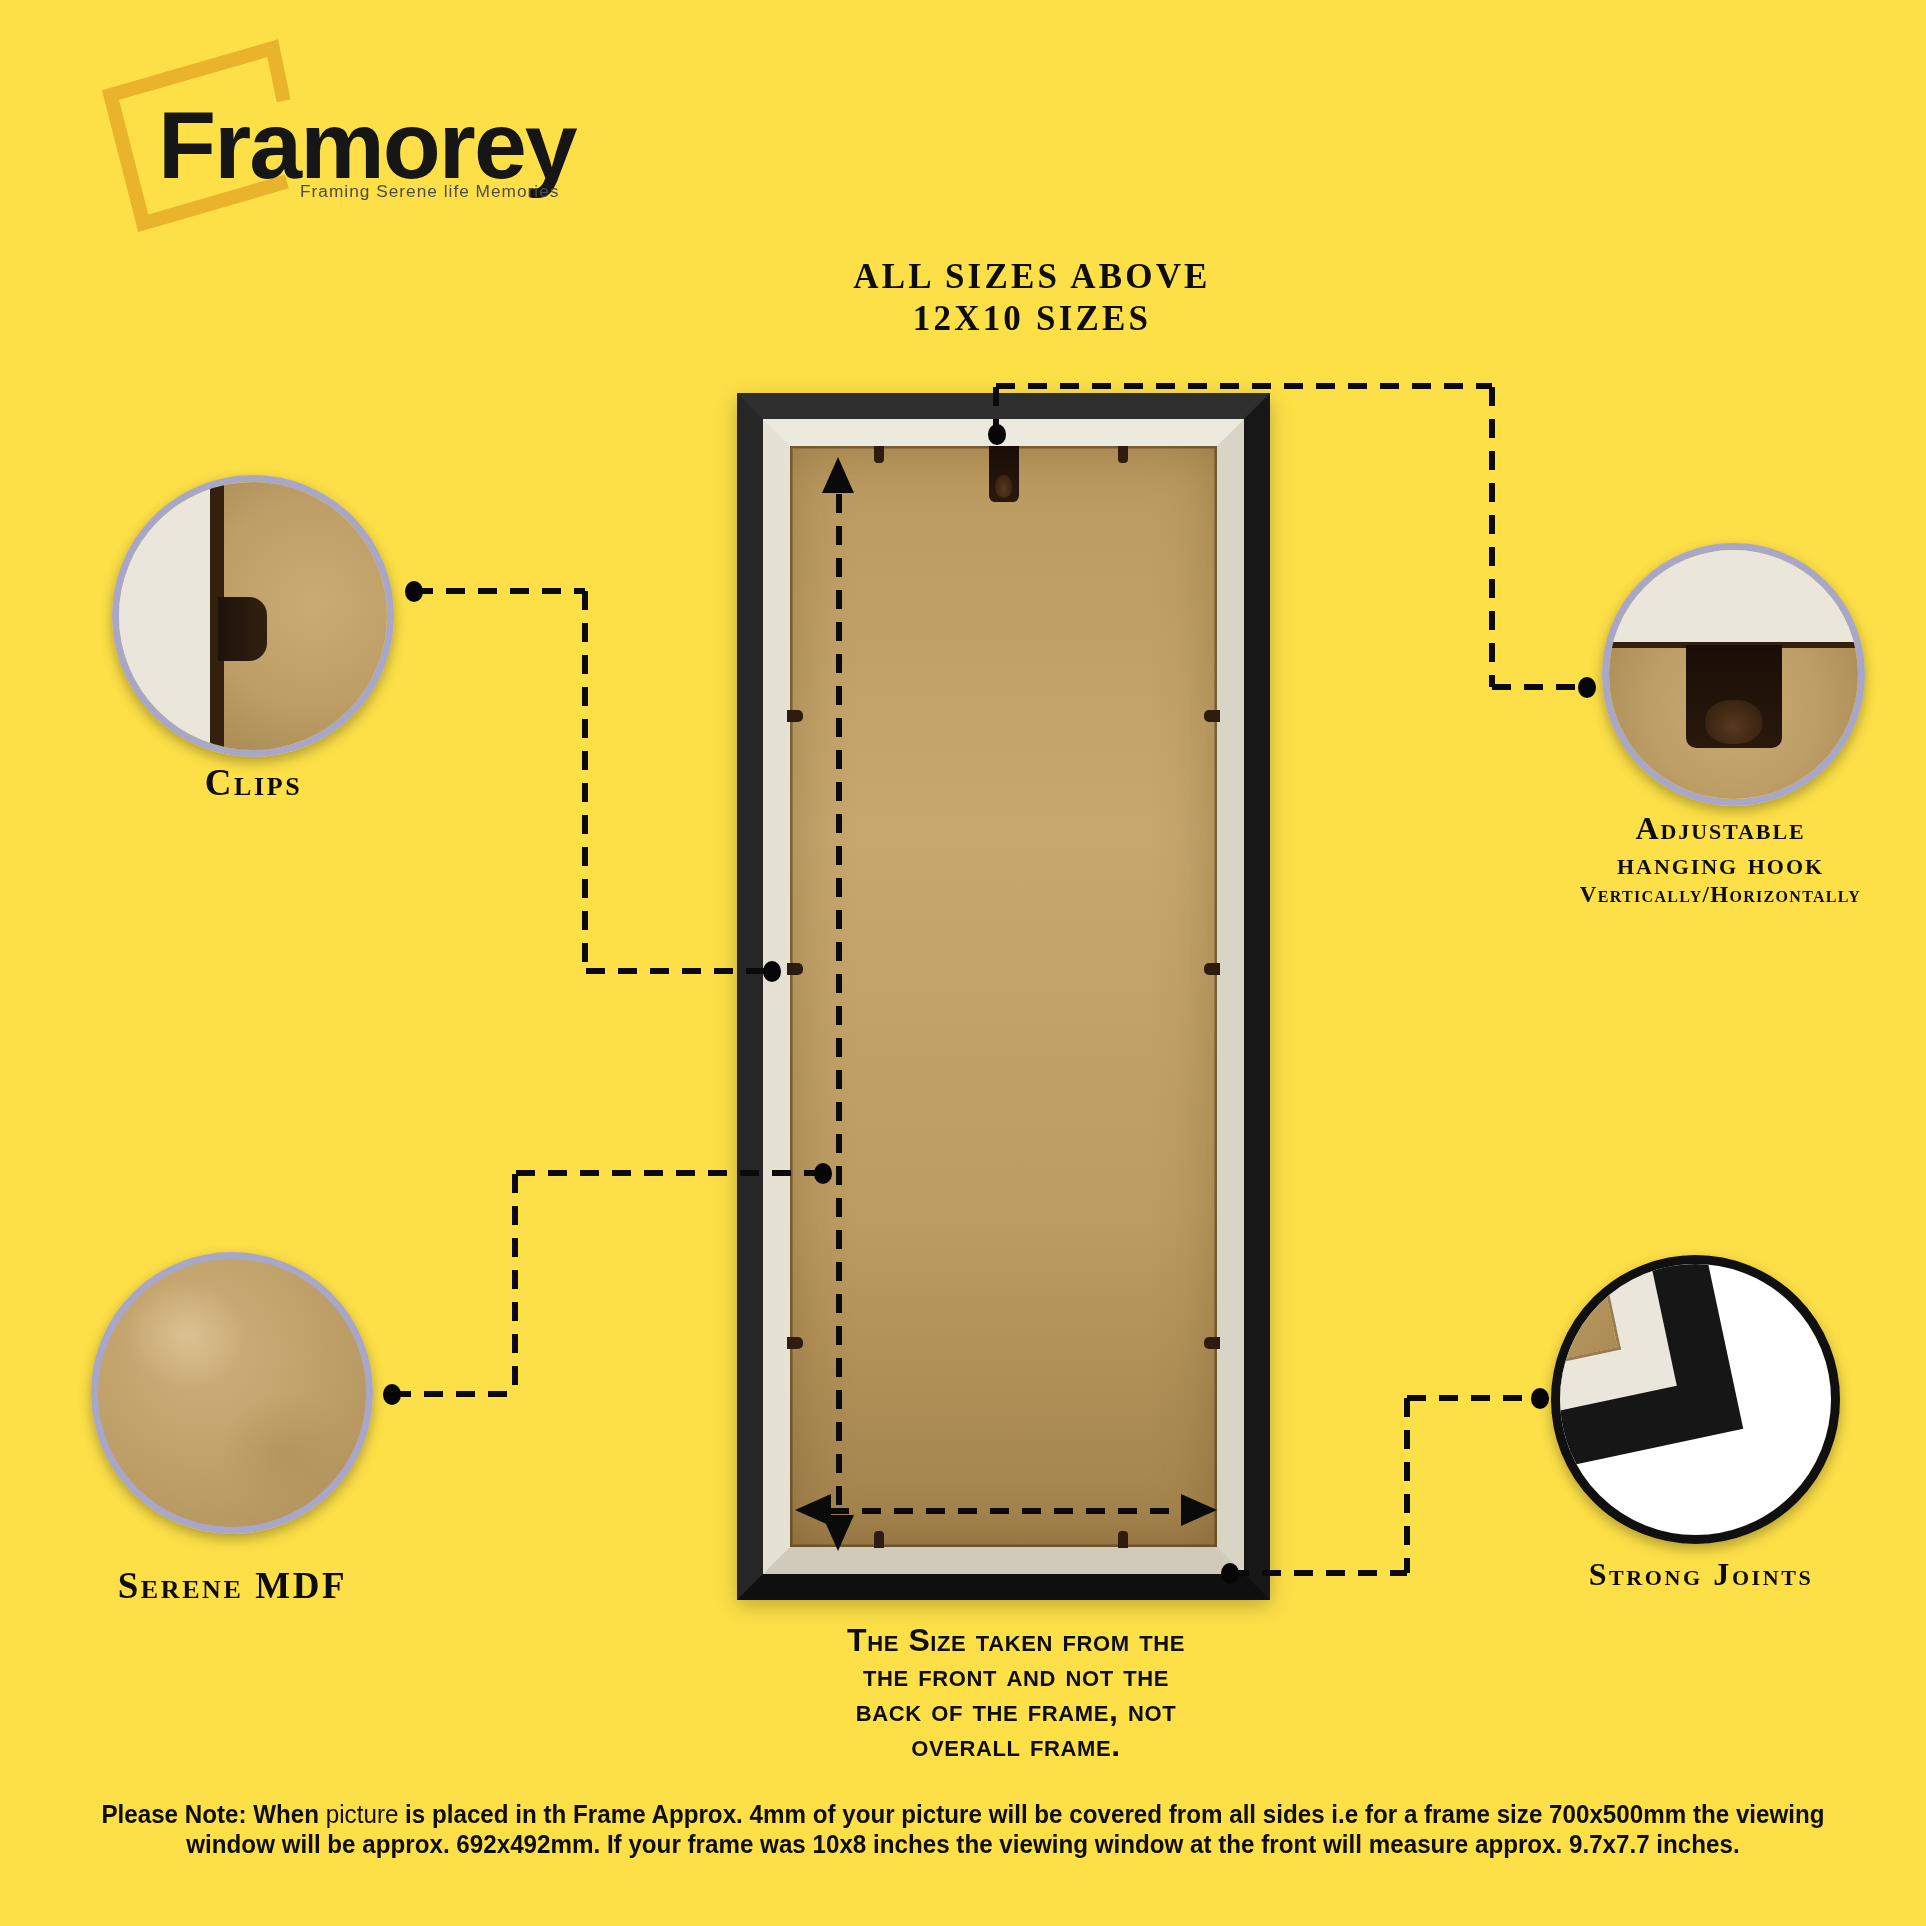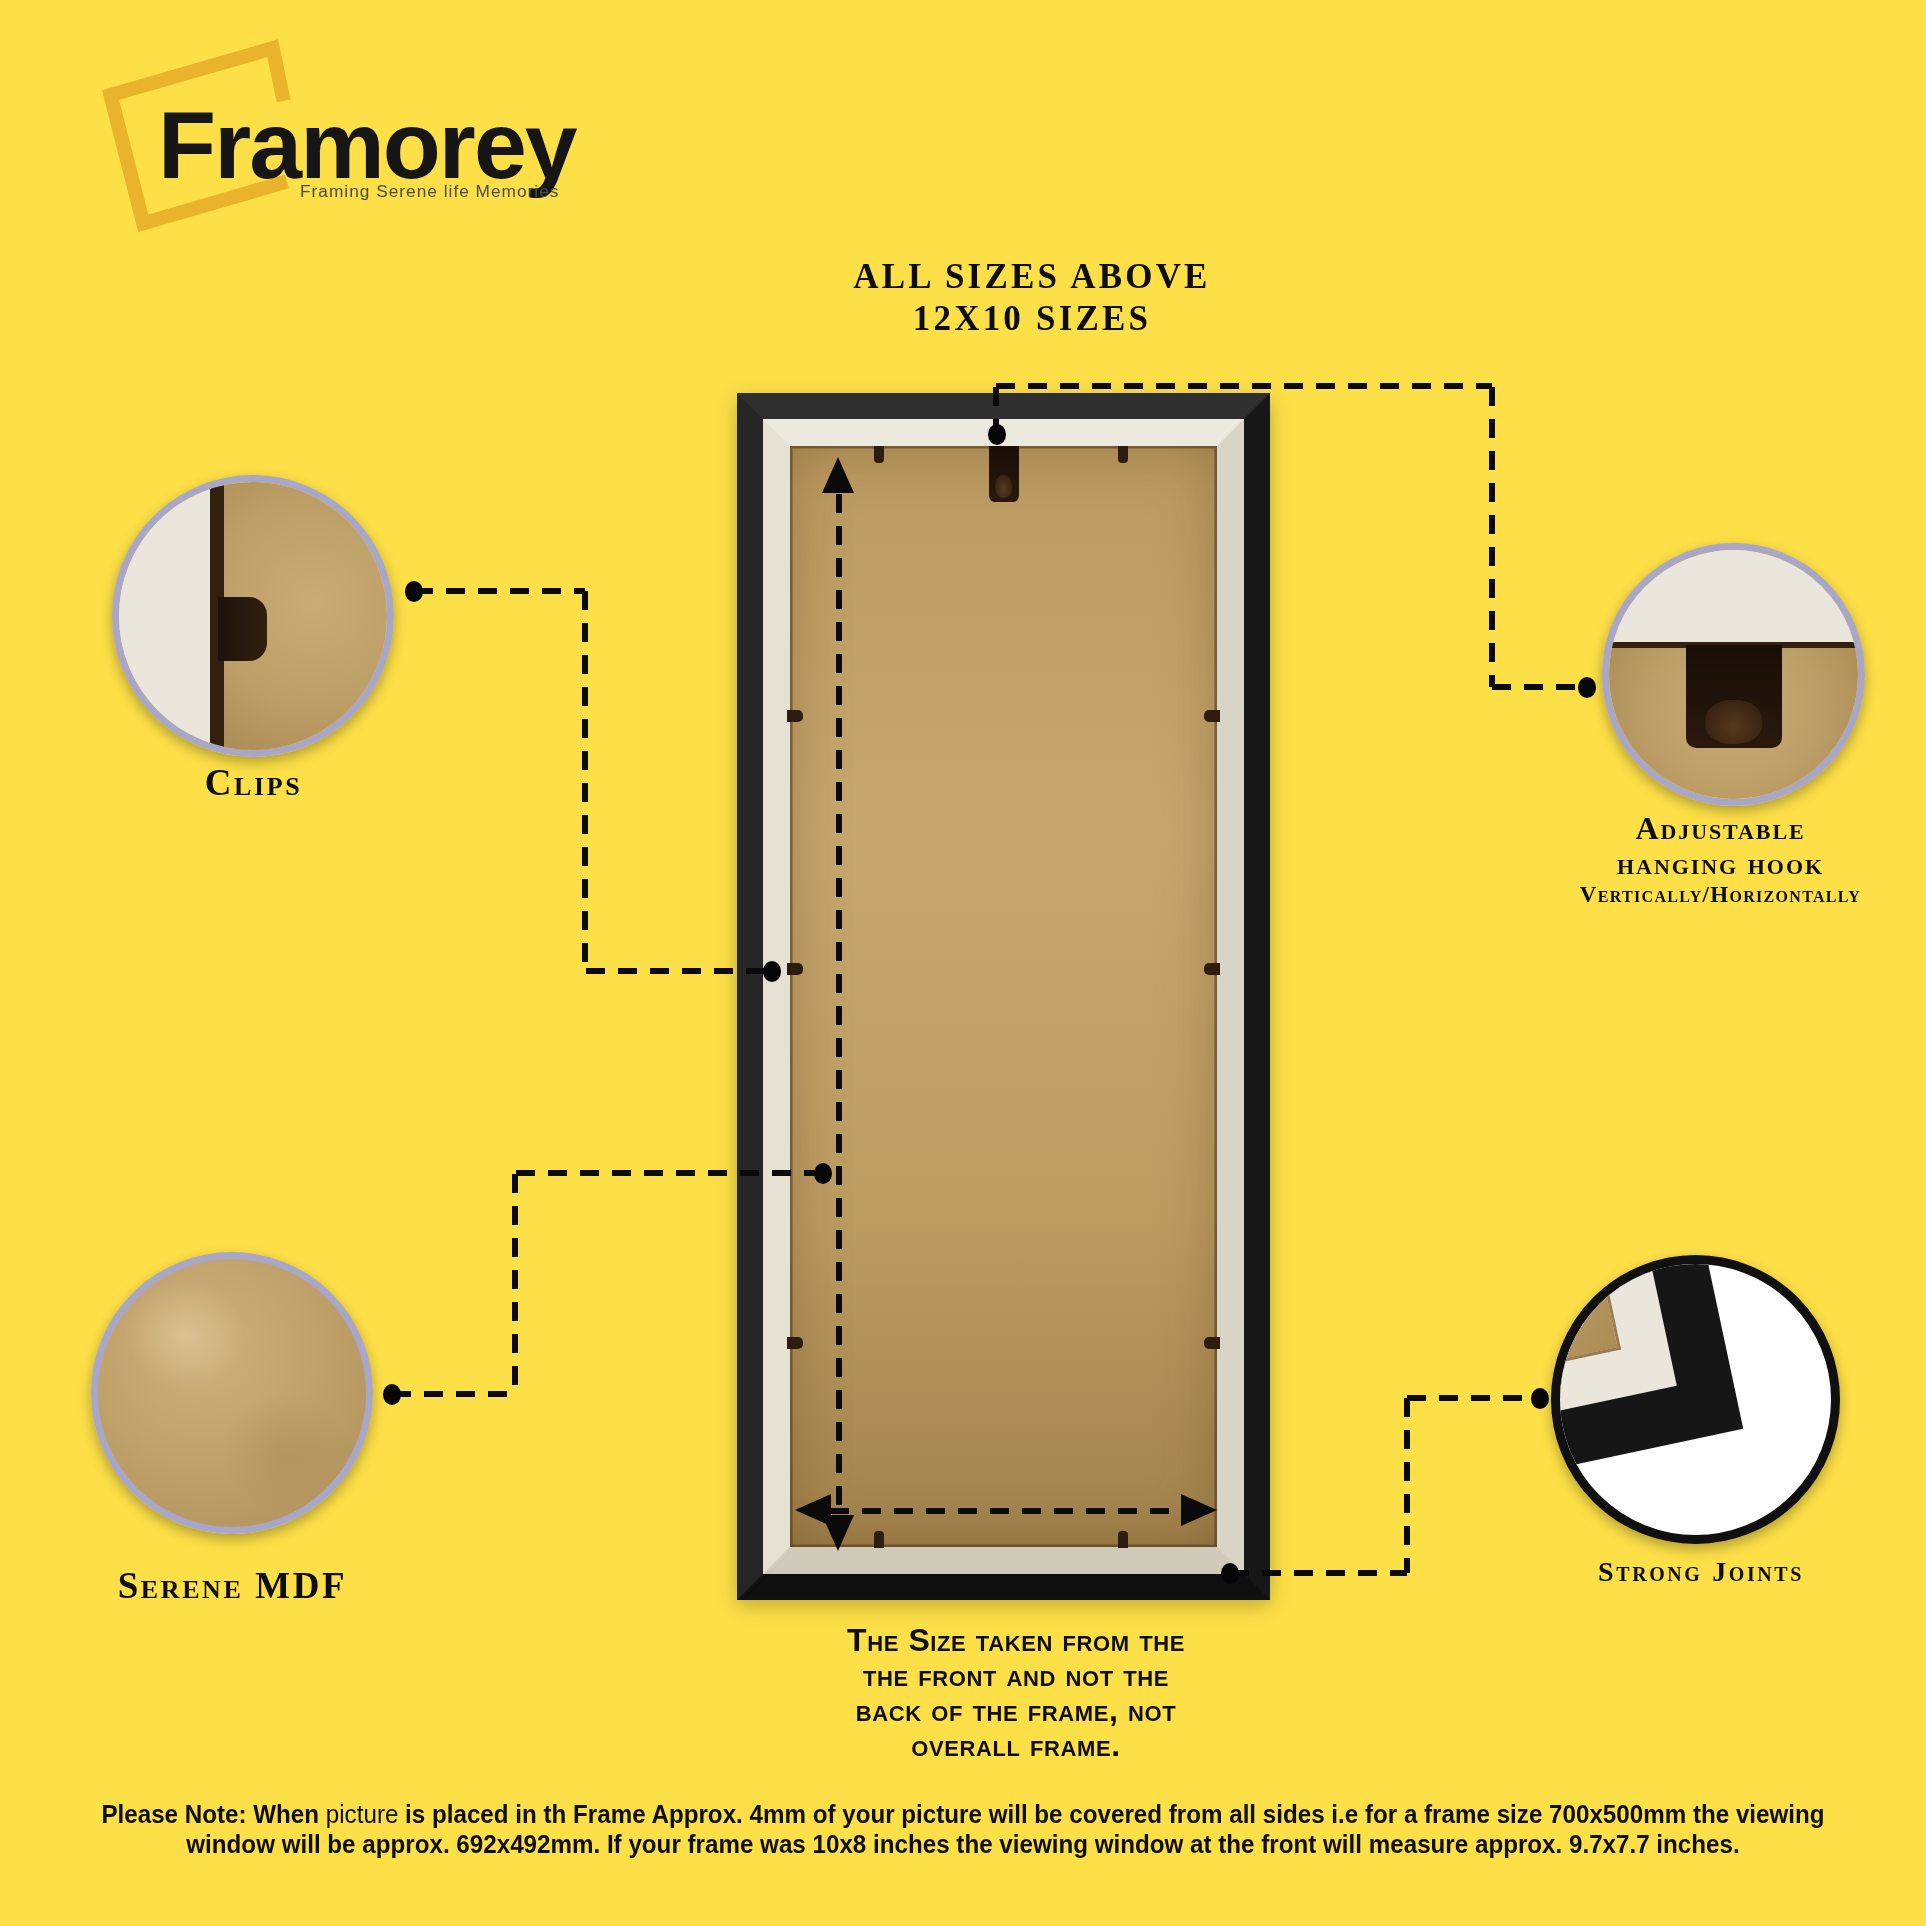--- a/index.html
+++ b/index.html
@@ -156,21 +156,21 @@
   <div class="abs glyphic hook-label center" style="left:1560px;top:810px;width:321px;">Adjustable</div>
   <div class="abs glyphic hook-label center" style="left:1560px;top:845px;width:321px;">hanging hook</div>
   <div class="abs glyphic hook-sub center" style="left:1544px;top:882px;width:353px;">Vertically/Horizontally</div>
 
   <div class="abs circle ring-dark" style="left:1551px;top:1255px;width:289px;height:289px;background:#fff;">
     <div class="abs" style="left:-266px;top:-199px;width:411px;height:411px;transform:rotate(-12deg);background:#161616;">
       <div class="abs white-mdf" style="left:0;top:0;right:56px;bottom:56px;"></div>
       <div class="abs" style="left:0;top:0;right:103px;bottom:103px;background:radial-gradient(circle at 40% 40%,#c9ab74 0%,#bd9e66 60%,#ab8c55 100%);border-right:3.9px solid #9b7c4e;border-bottom:3.9px solid #9b7c4e;"></div>
     </div>
   </div>
-  <div class="abs glyphic callout-label center" style="left:1534px;top:1556px;width:334px;font-size:28px;">Strong Joints</div>
+  <div class="abs glyphic callout-label center" style="left:1534px;top:1556px;width:334px;font-size:32px;">Strong Joints</div>
 
   <div class="abs size-note center" style="left:759px;top:1623px;width:514px;">
     <div>The Size taken from the</div>
     <div>the front and not the</div>
     <div>back of the frame, not</div>
     <div>overall frame.</div>
   </div>
 
   <div class="abs footer-note center" style="left:32px;top:1799px;width:1862px;">
     <div><span>Please Note: When </span><span class="lightword">picture</span><span> is placed in th Frame Approx. 4mm of your picture will be covered from all sides i.e for a frame size 700x500mm the viewing</span></div>

